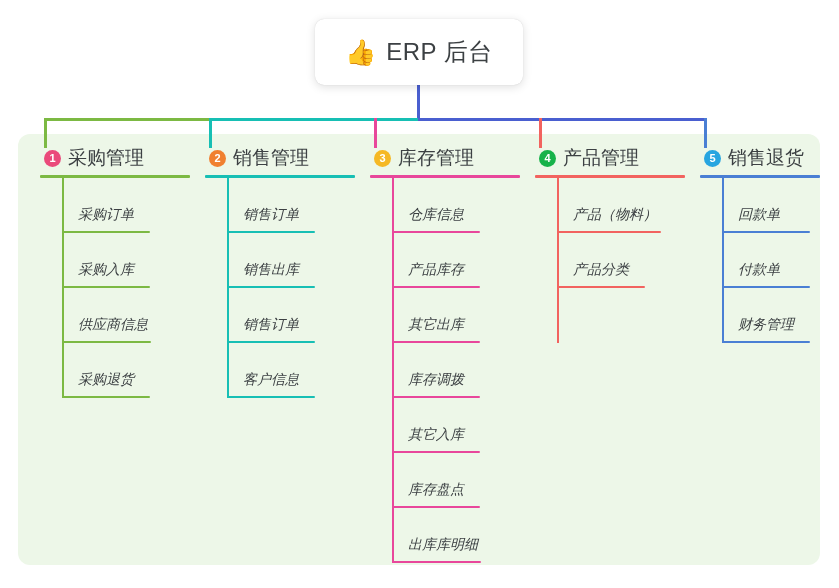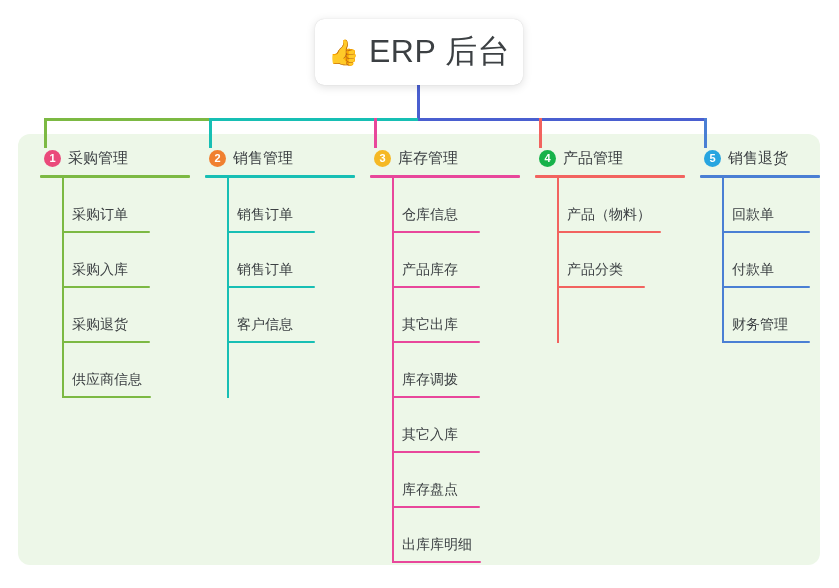--- a/index.html
+++ b/index.html
@@ -31,21 +31,21 @@
     justify-content: center;
     gap: 10px;
     z-index: 6;
   }
   #root-emoji {
     font-size: 25px;
     line-height: 1;
     display: inline-block;
   }
   #root-title {
-    font-size: 32px;
+    font-size: 24px;
     color: #3c4043;
     letter-spacing: 0.5px;
     white-space: nowrap;
   }
 
   
   .conn {
     position: absolute;
     z-index: 4;
   }
@@ -80,21 +80,21 @@
     height: 17px;
     border-radius: 50%;
     color: #ffffff;
     font-size: 11px;
     line-height: 17px;
     text-align: center;
     font-weight: bold;
     flex: none;
   }
   .col-title {
-    font-size: 15px;
+    font-size: 19px;
     color: #3c4043;
     white-space: nowrap;
     font-weight: 500;
   }
   .col-rule {
     height: 3px;
     margin-top: 5px;
     border-radius: 1px;
   }
   .items {
@@ -108,25 +108,26 @@
     top: 0;
     width: 2px;
   }
   .item {
     position: relative;
     height: 55px;
     box-sizing: border-box;
   }
   .item-label {
     position: absolute;
-    left: 10px;
+    left: 16px;
     bottom: 9px;
     font-size: 14px;
     color: #3c4043;
     white-space: nowrap;
+    font-style: italic;
   }
   .item-rule {
     position: absolute;
     left: 0;
     bottom: 0;
     height: 2px;
     width: 90px;
     border-radius: 1px;
   }
 </style>
@@ -163,42 +164,46 @@
         <div class="spine" style="background: rgb(124, 185, 67); height: 220px;"></div>
         <div class="item">
           <span class="item-label">采购订单</span>
           <div class="item-rule" style="background: rgb(124, 185, 67); width: 88px;"></div>
         </div>
         <div class="item">
           <span class="item-label">采购入库</span>
           <div class="item-rule" style="background: rgb(124, 185, 67); width: 88px;"></div>
         </div>
         <div class="item">
+          <span class="item-label">供应商信息</span>
+          <div class="item-rule" style="background: rgb(124, 185, 67); width: 89px;"></div>
+        </div>
+        <div class="item">
           <span class="item-label">采购退货</span>
           <div class="item-rule" style="background: rgb(124, 185, 67); width: 88px;"></div>
         </div>
-        <div class="item">
-          <span class="item-label">供应商信息</span>
-          <div class="item-rule" style="background: rgb(124, 185, 67); width: 89px;"></div>
-        </div>
       </div>
     </div>
     <div class="column" style="left: 205px; width: 150px;">
       <div class="col-header">
         <span class="badge" style="background: rgb(240, 128, 48);">2</span>
         <span class="col-title">销售管理</span>
       </div>
       <div class="col-rule" style="background: rgb(23, 191, 180); width: 150px;"></div>
       <div class="items">
         <div class="spine" style="background: rgb(23, 191, 180); height: 220px;"></div>
         <div class="item">
           <span class="item-label">销售订单</span>
           <div class="item-rule" style="background: rgb(23, 191, 180); width: 88px;"></div>
         </div>
         <div class="item">
+          <span class="item-label">销售出库</span>
+          <div class="item-rule" style="background: rgb(23, 191, 180); width: 88px;"></div>
+        </div>
+        <div class="item">
           <span class="item-label">销售订单</span>
           <div class="item-rule" style="background: rgb(23, 191, 180); width: 88px;"></div>
         </div>
         <div class="item">
           <span class="item-label">客户信息</span>
           <div class="item-rule" style="background: rgb(23, 191, 180); width: 88px;"></div>
         </div>
       </div>
     </div>
     <div class="column" style="left: 370px; width: 150px;">

